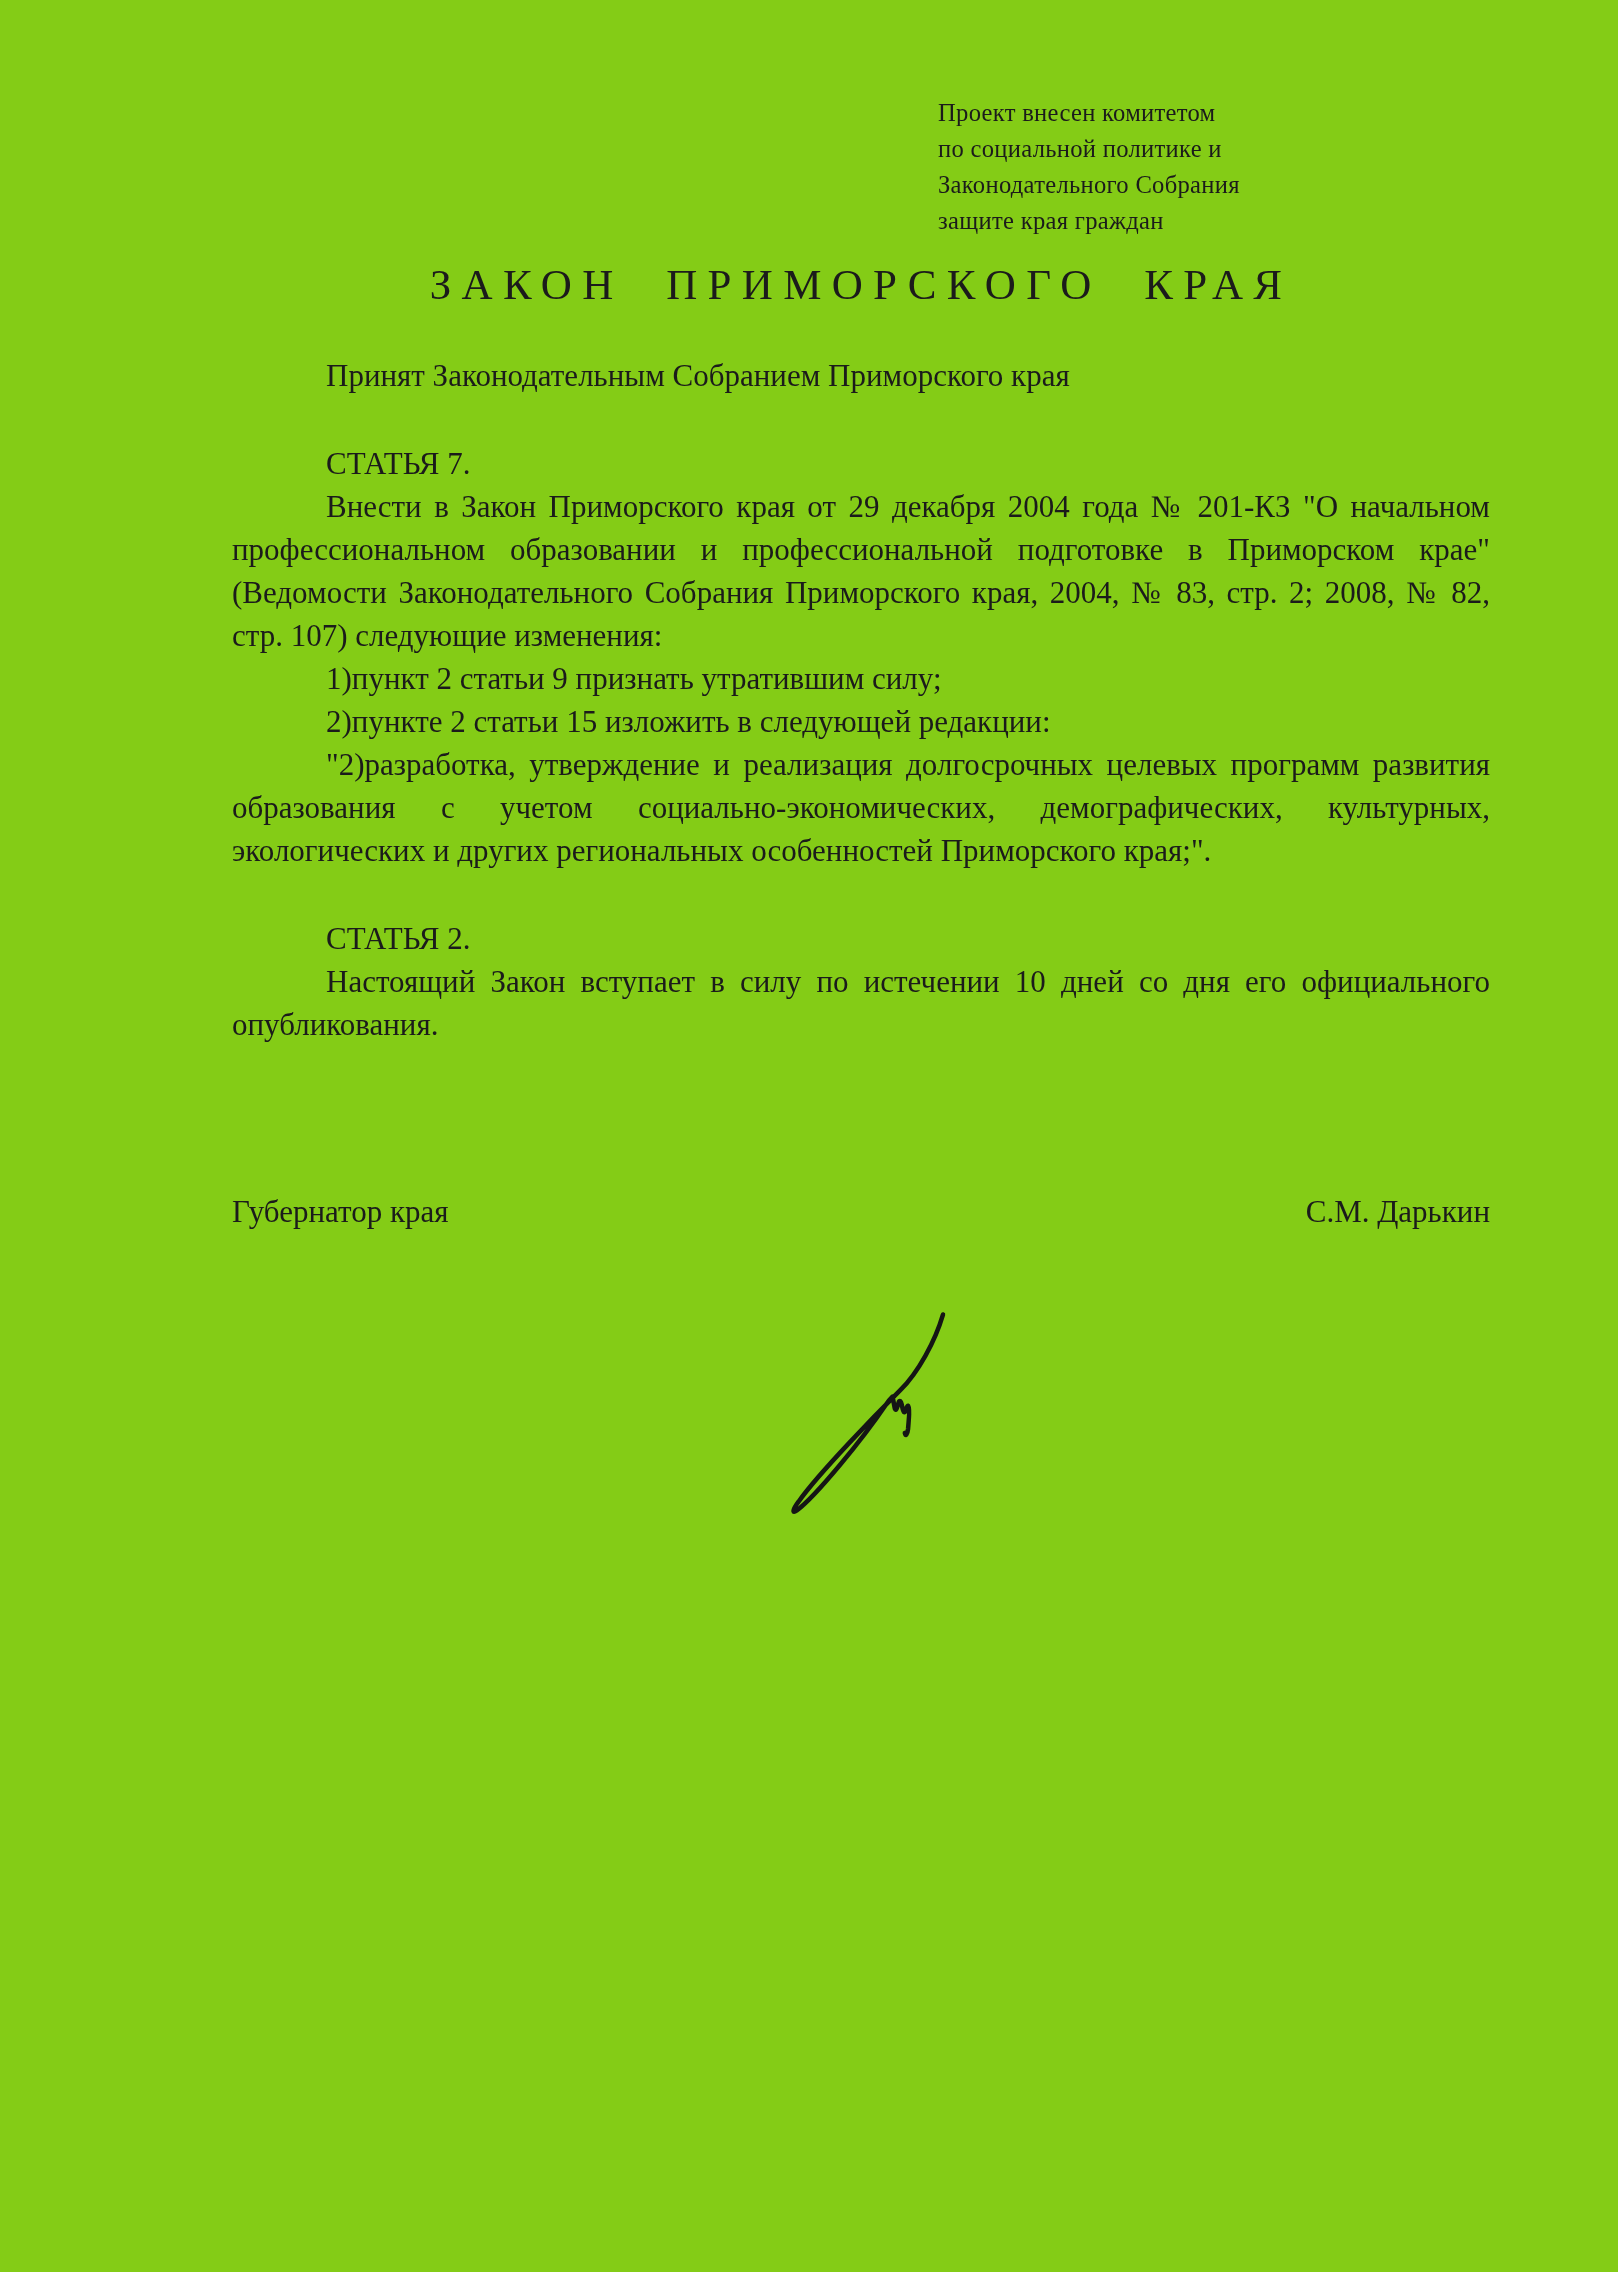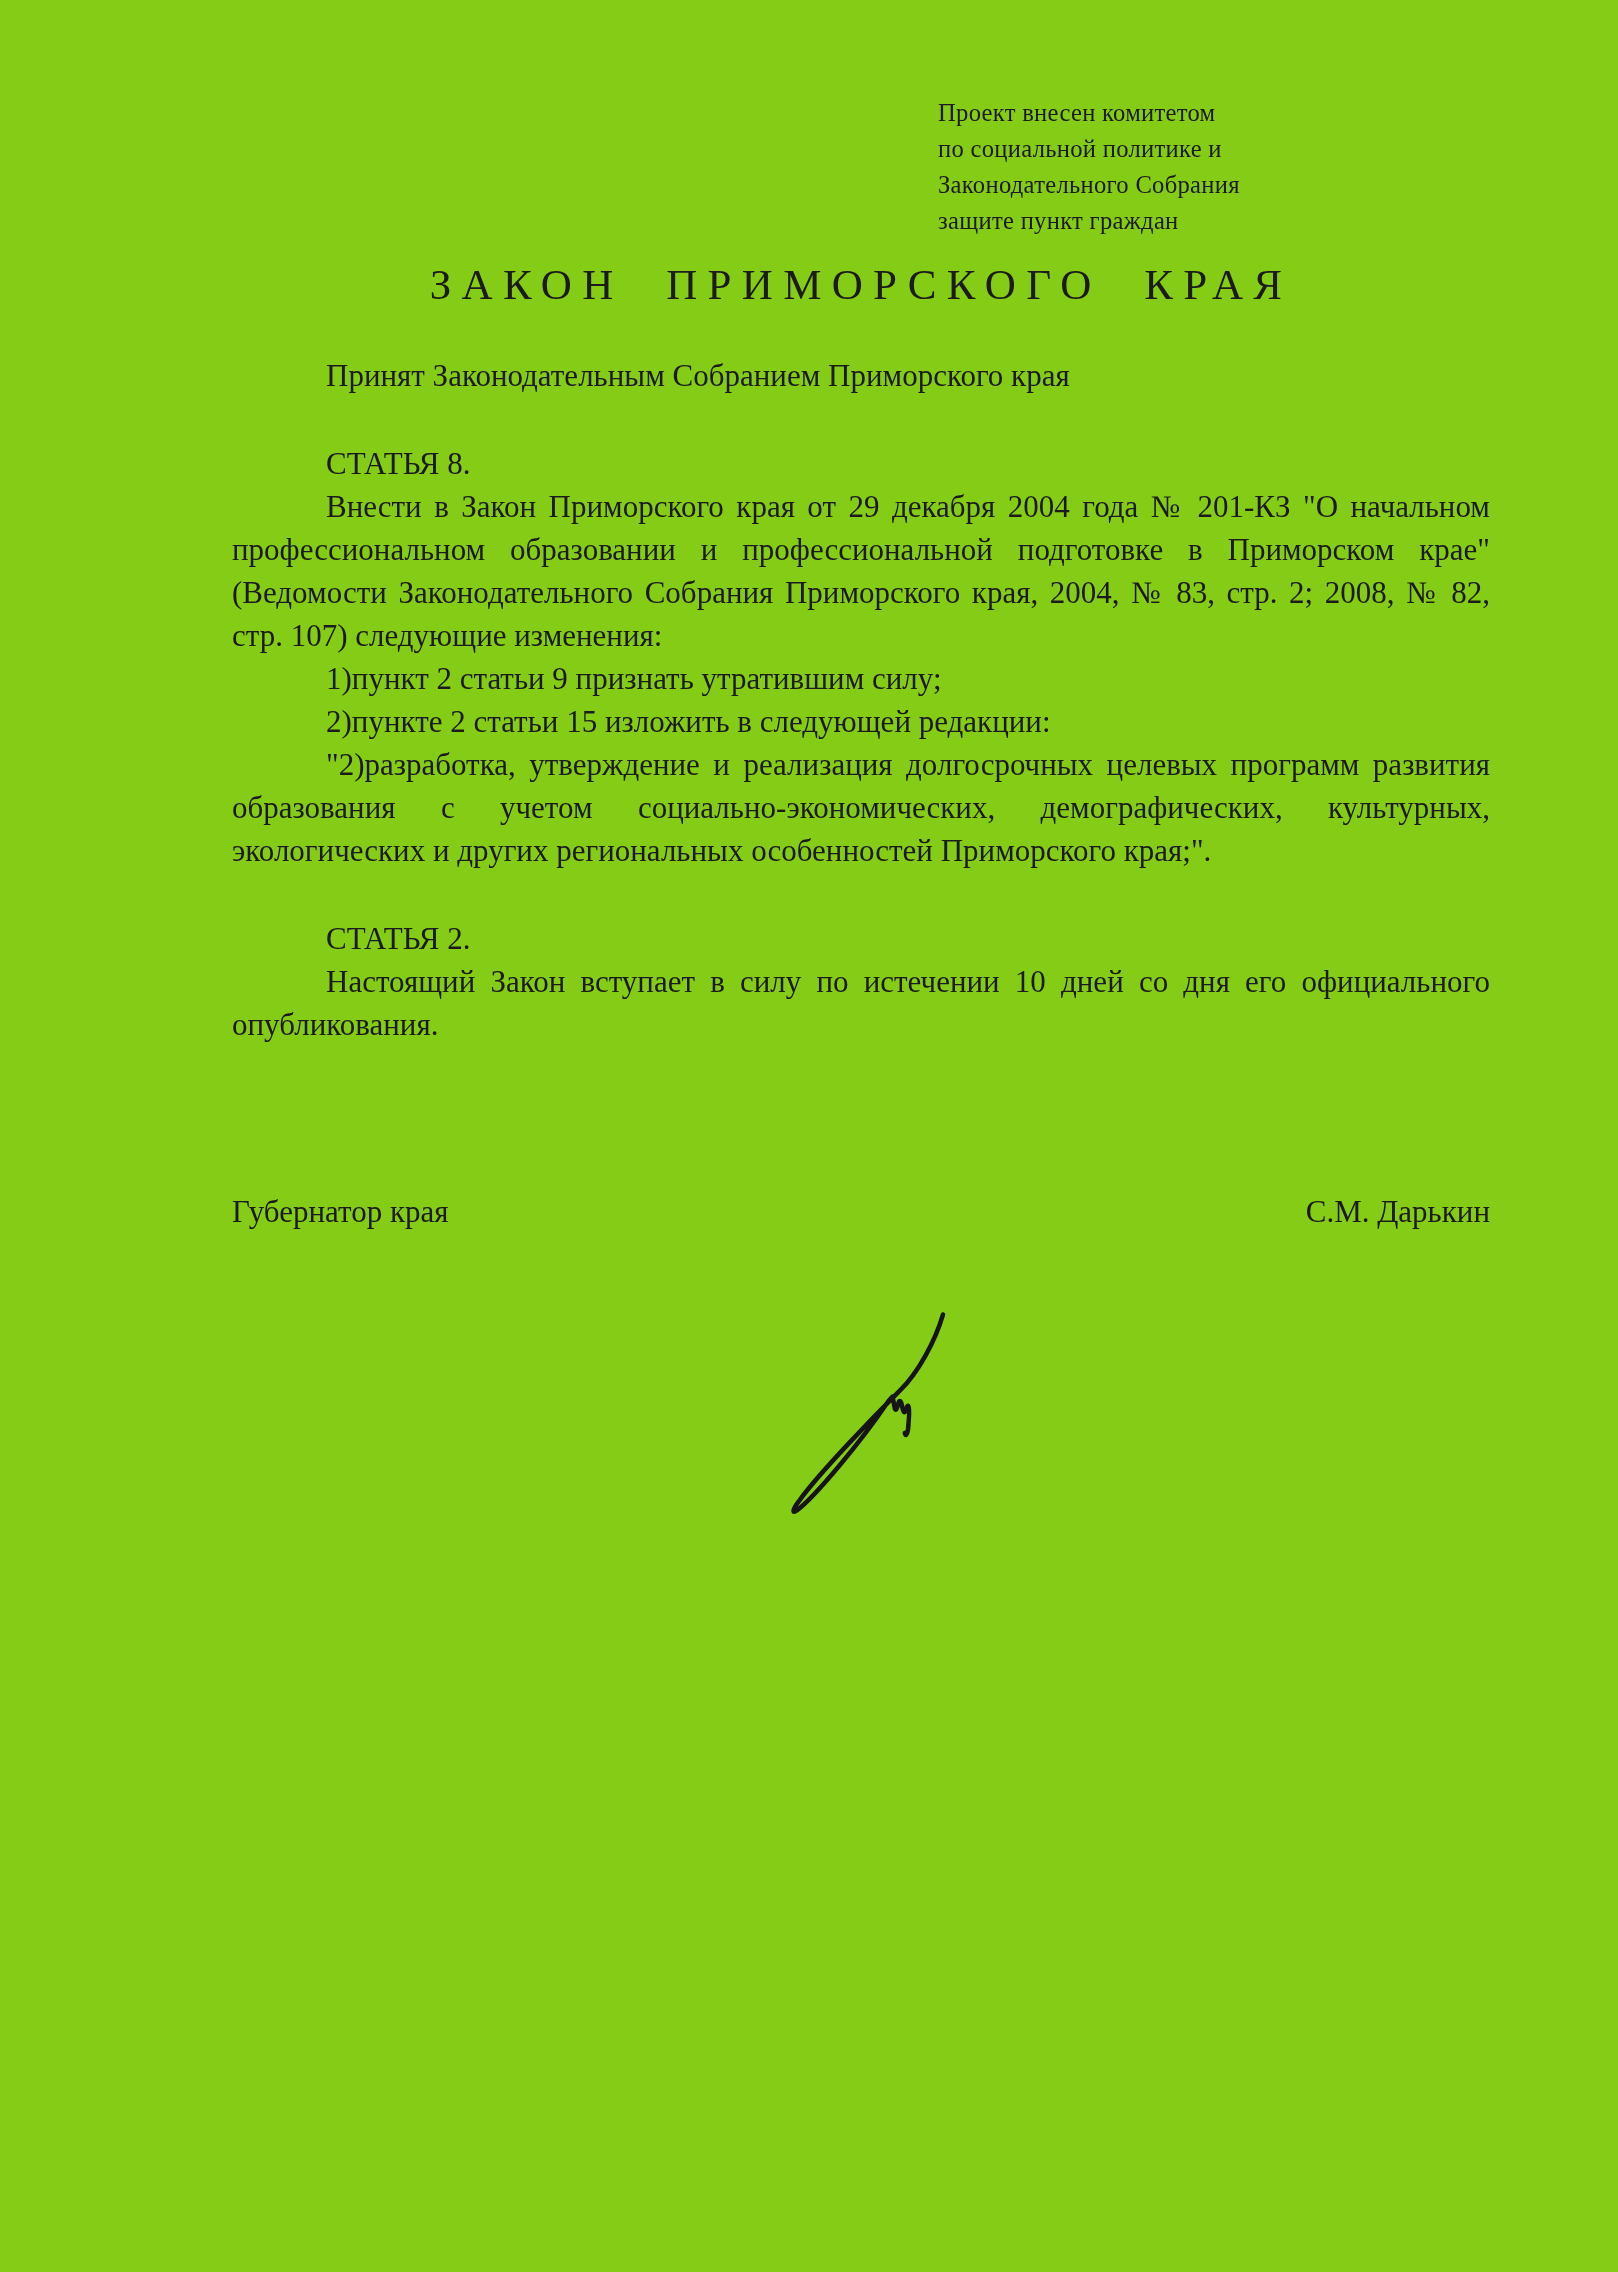--- a/index.html
+++ b/index.html
@@ -86,30 +86,30 @@
 </style>
 </head>
 <body>
 
 <div class="page">
 
   <div class="note">
     <div>Проект внесен комитетом</div>
     <div>по социальной политике и</div>
     <div>Законодательного Собрания</div>
-    <div>защите пункт граждан</div>
+    <div>защите края граждан</div>
   </div>
 
   <h1 class="title">ЗАКОН ПРИМОРСКОГО КРАЯ</h1>
 
 
   <p class="adoption">Принят Законодательным Собранием Приморского края</p>
 
   <section>
-    <p class="art-heading">СТАТЬЯ 8.</p>
+    <p class="art-heading">СТАТЬЯ 7.</p>
     <p class="para">Внести в Закон Приморского края от 29 декабря 2004 года № 201-КЗ "О начальном профессиональном образовании и профессиональной подготовке в Приморском крае" (Ведомости Законодательного Собрания Приморского края, 2004, № 83, стр. 2; 2008, № 82, стр. 107) следующие изменения:</p>
     <p class="para">1)пункт 2 статьи 9 признать утратившим силу;</p>
     <p class="para">2)пункте 2 статьи 15 изложить в следующей редакции:</p>
     <p class="para">"2)разработка, утверждение и реализация долгосрочных целевых программ развития образования с учетом социально-экономических, демографических, культурных, экологических и других региональных особенностей Приморского края;".</p>
   </section>
 
   <section>
     <p class="art-heading">СТАТЬЯ 2.</p>
     <p class="para">Настоящий Закон вступает в силу по истечении 10 дней со дня его официального опубликования.</p>
   </section>

